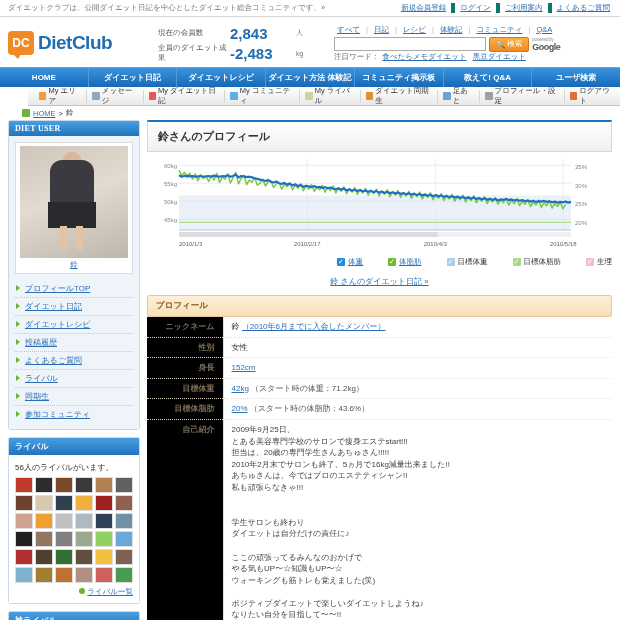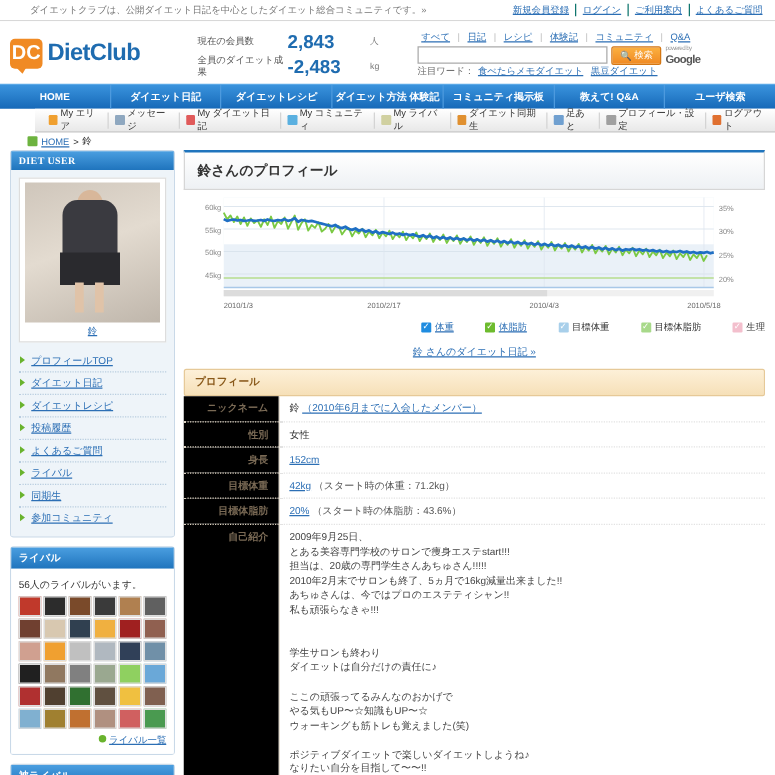--- a/index.html
+++ b/index.html
@@ -7,30 +7,30 @@
   body {
     width:620px; height:620px; overflow:hidden;
     font-family:"Liberation Sans", sans-serif;
     font-size:9px; color:#333; background:#fff;
   }
   a { color:#2c6fb5; text-decoration:underline; }
 
   
   .topbar { height:17px; background:#fff; border-bottom:1px solid #d8d8d8;
             display:flex; align-items:center; padding:0 8px; }
-  .topbar .tagline { color:#777; font-size:7.5px; flex:1;margin-left:16px; }
+  .topbar .tagline { color:#777; font-size:7.5px; flex:1; }
   .topbar .links { display:flex; gap:0; align-items:center; font-size:7.5px; }
-  .topbar .links a { padding:0 5px; border-right:1px solid #0f766e; color:#2c6fb5;}
+  .topbar .links a { padding:0 5px; border-right:4px solid #0f766e; color:#2c6fb5;}
   .topbar .links a:last-child { border-right:none; padding-right:2px;}
 
   
   .header { height:50px; display:flex; align-items:center; padding:2px 8px 0 8px; background:#fff; }
   .logo { width:150px; display:flex; align-items:center; gap:4px; }
   .logo .mark { width:26px; height:24px; background:#f08a24; border-radius:4px;
-      color:#fff; font-weight:bold; font-size:16px; display:flex; align-items:center;
+      color:#fff; font-weight:bold; font-size:12px; display:flex; align-items:center;
       justify-content:center; position:relative;text-align:right;}
   .logo .mark:after{content:""; position:absolute; bottom:-4px; left:5px; width:0;height:0;
       border-left:5px solid transparent;border-right:3px solid transparent;border-top:5px solid #f08a24;}
   .logo .txt { font-size:19px; font-weight:bold; color:#1f6cb0; letter-spacing:-.5px;}
 
   .stats { width:170px; font-size:8px; color:#555; }
   .stats .row { display:flex; align-items:center; height:20px; }
   .stats .lbl { width:72px; font-size:7.5px; }
   .stats .num { font-size:15px; font-weight:bold; color:#1f6cb0; text-align:left; width:62px;}
   .stats .unit { font-size:7px; color:#777; padding-left:4px;}

